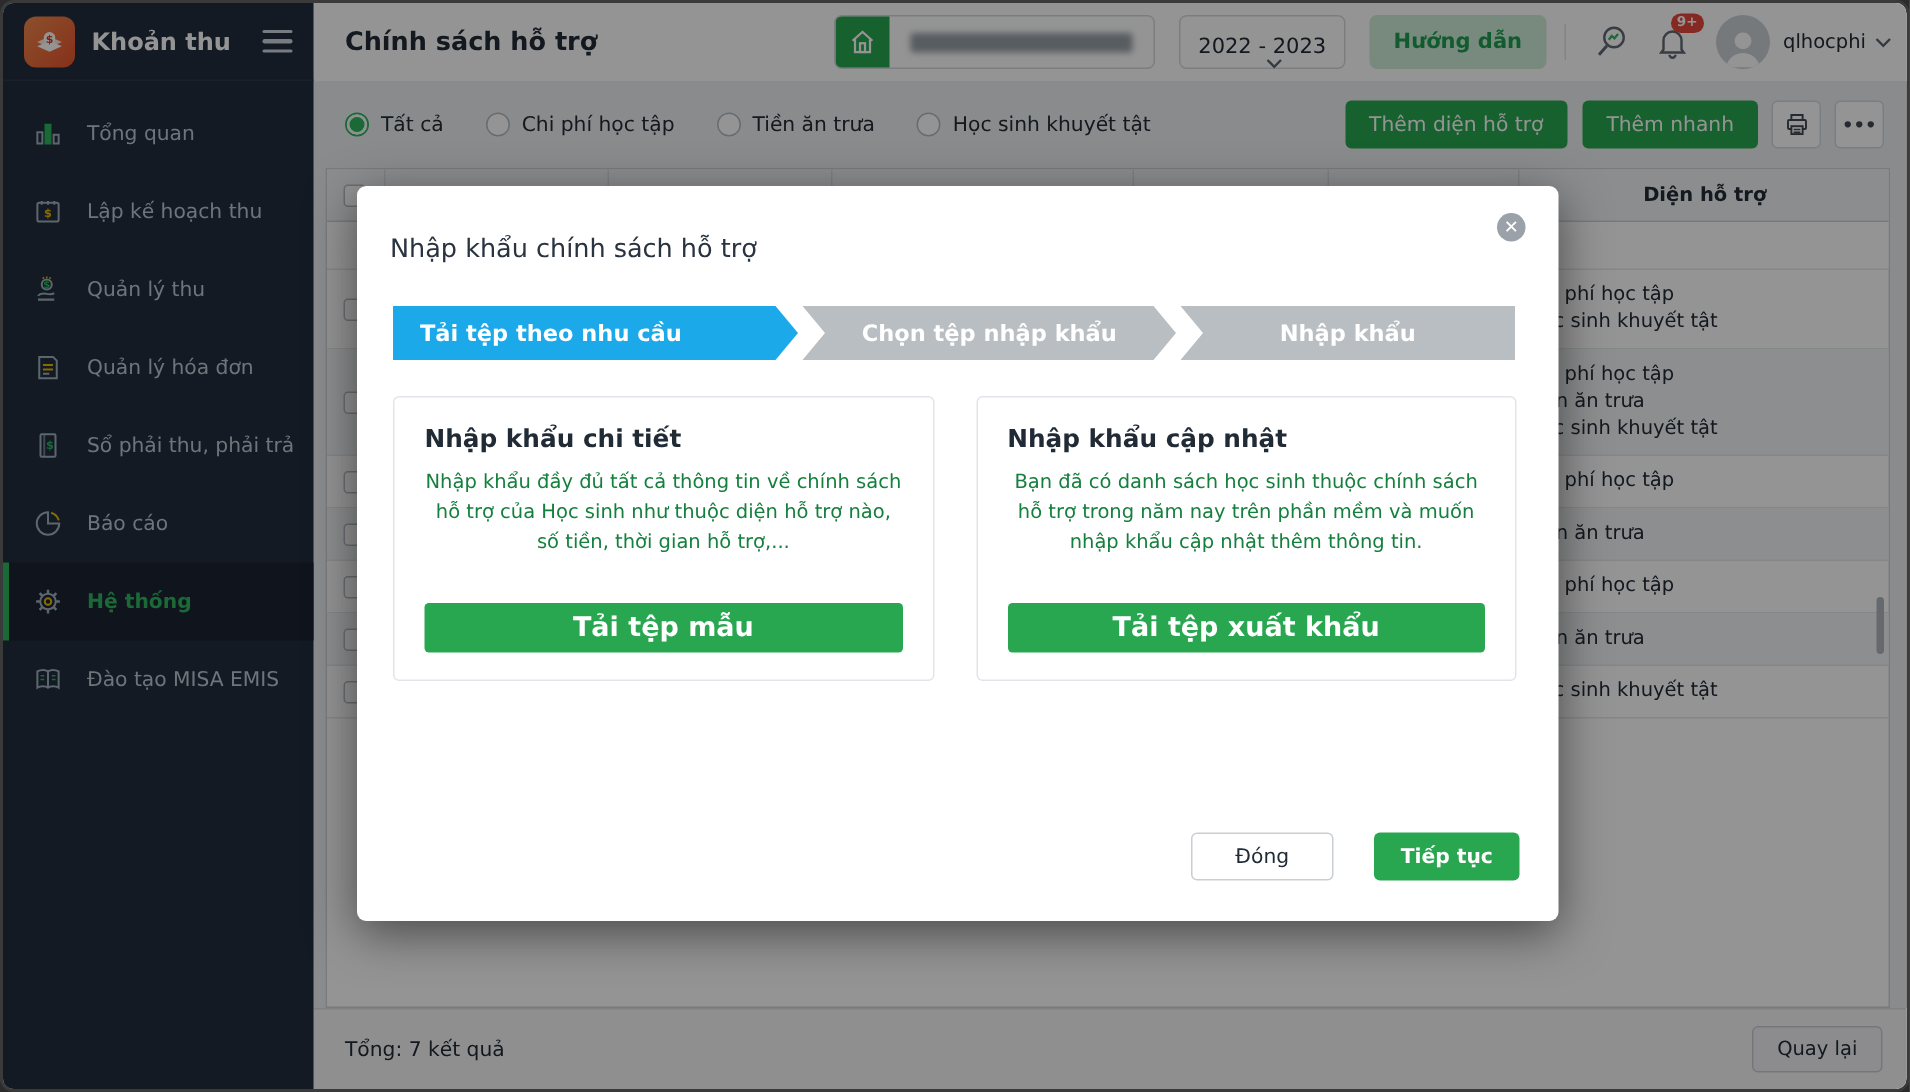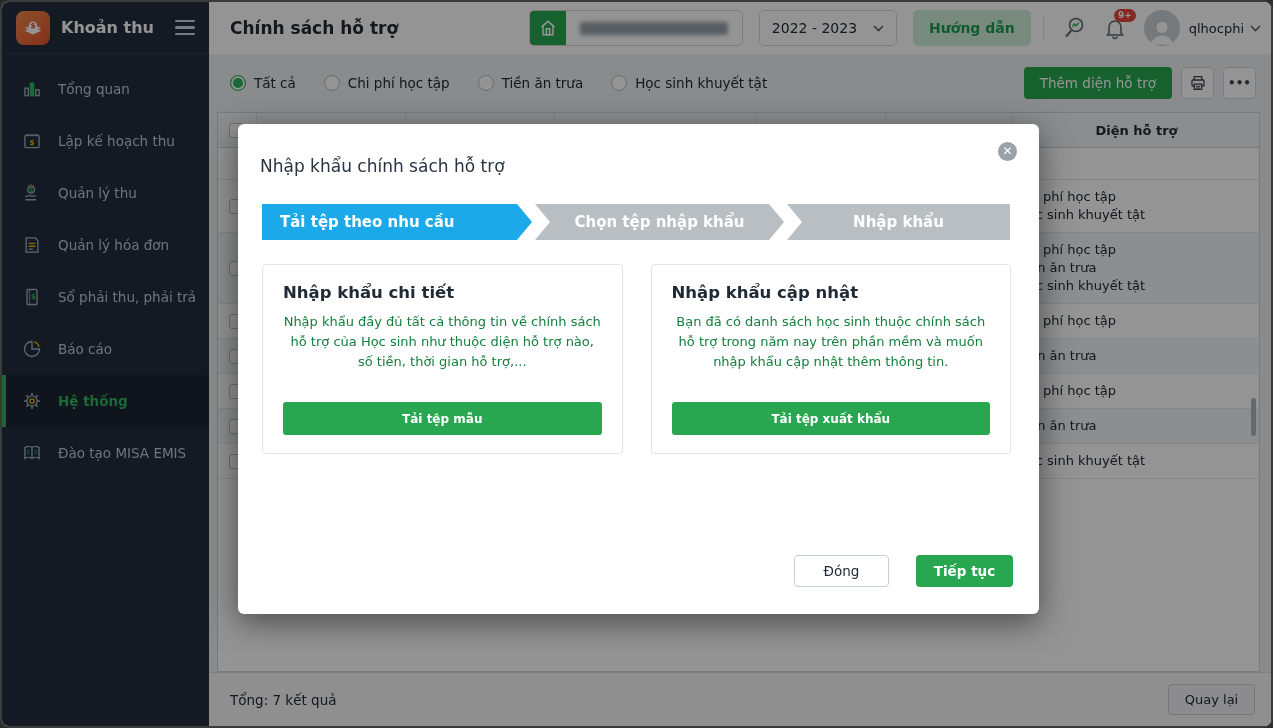--- a/index.html
+++ b/index.html
@@ -23,21 +23,21 @@
 
   
   .main { position:absolute; left:207px; top:0; right:0; bottom:0; }
   .topbar { position:absolute; left:0; top:0; right:0; height:52px; background:#fff; display:flex; align-items:center; }
   .page-title { font-size:17px; font-weight:bold; color:#212b36; margin-left:21px; }
   .top-right { position:absolute; right:10px; display:flex; align-items:center; }
   .school-sel { display:flex; align-items:center; height:36px; border:1px solid #d5dade; border-radius:5px; overflow:hidden; background:#fff; cursor:pointer; }
   .school-home { width:36px; height:36px; background:#28a750; display:flex; align-items:center; justify-content:center; }
   .school-blur { width:148px; height:13px; margin:0 14px; background:#97a0a8; border-radius:2px; filter:blur(2px); }
   .year-sel { display:flex; align-items:center; height:36px; border:1px solid #d5dade; border-radius:5px; background:#fff;
-              padding:12px 12px; margin-left:16px; font-size:14px; color:#212b36; cursor:pointer; }
+              padding:12px 12px; margin-left:16px; font-size:14px; color:#212b36; cursor:pointer;flex-direction:column; }
   .year-sel .chev { margin-left:16px; }
   .guide-btn { height:36px; border:none; border-radius:5px; background:#cdeed8; color:#1e9d50; font-weight:bold;
                font-size:14px; padding:0 16px; margin-left:16px; cursor:pointer; font-family:inherit; }
   .v-div { width:1px; height:24px; background:#dfe3e7; margin:0 14px 0 12px; }
   .icon-btn { width:34px; height:34px; display:flex; align-items:center; justify-content:center; cursor:pointer; position:relative; }
   .badge { position:absolute; top:-2px; right:-4px; background:#e5493d; color:#fff; font-size:9px; font-weight:bold;
            border-radius:8px; padding:2px 4px; line-height:1; }
   .avatar { width:36px; height:36px; border-radius:50%; background:#ccd1d6; margin-left:12px; overflow:hidden;
             display:flex; align-items:flex-end; justify-content:center; cursor:pointer; }
   .username { font-size:13px; color:#212b36; margin:0 6px 0 9px; cursor:pointer; }
@@ -88,21 +88,21 @@
   .step { color:#fff; font-size:15px; font-weight:bold; display:flex; align-items:center; background:#b9bec2; }
   .step .lbl { width:100%; text-align:center; }
   .step1 { width:270px; background:#1ba9ea; clip-path:polygon(0 0,calc(100% - 15px) 0,100% 50%,calc(100% - 15px) 100%,0 100%); }
   .step1 .lbl { text-align:left; padding-left:18px; }
   .step2 { width:249px; margin-left:3px; clip-path:polygon(0 0,calc(100% - 15px) 0,100% 50%,calc(100% - 15px) 100%,0 100%,15px 50%); }
   .step3 { flex:1; margin-left:3px; clip-path:polygon(0 0,100% 0,100% 100%,0 100%,15px 50%); }
   .cards { position:absolute; left:24px; right:28px; top:140px; height:190px; display:flex; gap:28px; }
   .card { flex:1; border:1px solid #e1e5e9; border-radius:4px; position:relative; padding:18px 20px; }
   .card h3 { font-size:16.5px; font-weight:600; color:#212b36; margin-bottom:10px; }
   .card p { font-size:13px; color:#15803d; line-height:1.55;text-align:center; }
-  .card .green-btn { position:absolute; left:20px; right:20px; bottom:18px; height:33px; background:#28a750; font-weight:bold; font-size:12px; border-radius:3px; }
+  .card .green-btn { position:absolute; left:20px; right:20px; bottom:18px; height:33px; background:#28a750; font-weight:bold; font-size:18px; border-radius:3px; }
   .modal-foot { position:absolute; right:26px; bottom:27px; display:flex; gap:27px; }
   .btn-plain { width:95px; height:32px; background:#fff; border:1px solid #c9ced3; border-radius:4px; font-size:13.5px;
                color:#212b36; cursor:pointer; font-family:inherit; }
   .btn-cont { width:97px; height:32px; background:#28a750; border:none; border-radius:4px; font-size:13.5px; font-weight:bold;
               color:#fff; cursor:pointer; font-family:inherit; }
 
   svg { display:block; }
 </style>
 </head>
 <body>
@@ -279,20 +279,21 @@
       <div class="radio-opt">
         <span class="radio"></span>
         <span>Tiền ăn trưa</span>
       </div>
       <div class="radio-opt">
         <span class="radio"></span>
         <span>Học sinh khuyết tật</span>
       </div>
       <div class="toolbar">
         <button class="green-btn">Thêm diện hỗ trợ</button>
+        <button class="green-btn">Thêm nhanh</button>
         <div class="sq-btn">
           <svg width="18" height="18" viewBox="0 0 24 24" fill="none" stroke="#3f4952" stroke-width="1.7">
               <path d="M7 8V3.5h10V8"></path>
               <rect x="4" y="8" width="16" height="8" rx="1"></rect>
               <rect x="7" y="13.5" width="10" height="7" fill="#fff"></rect>
               <path d="M9 16.5h6M9 18.8h6" stroke-width="1.3"></path>
             </svg>
         </div>
         <div class="sq-btn">
           <span>•••</span>

